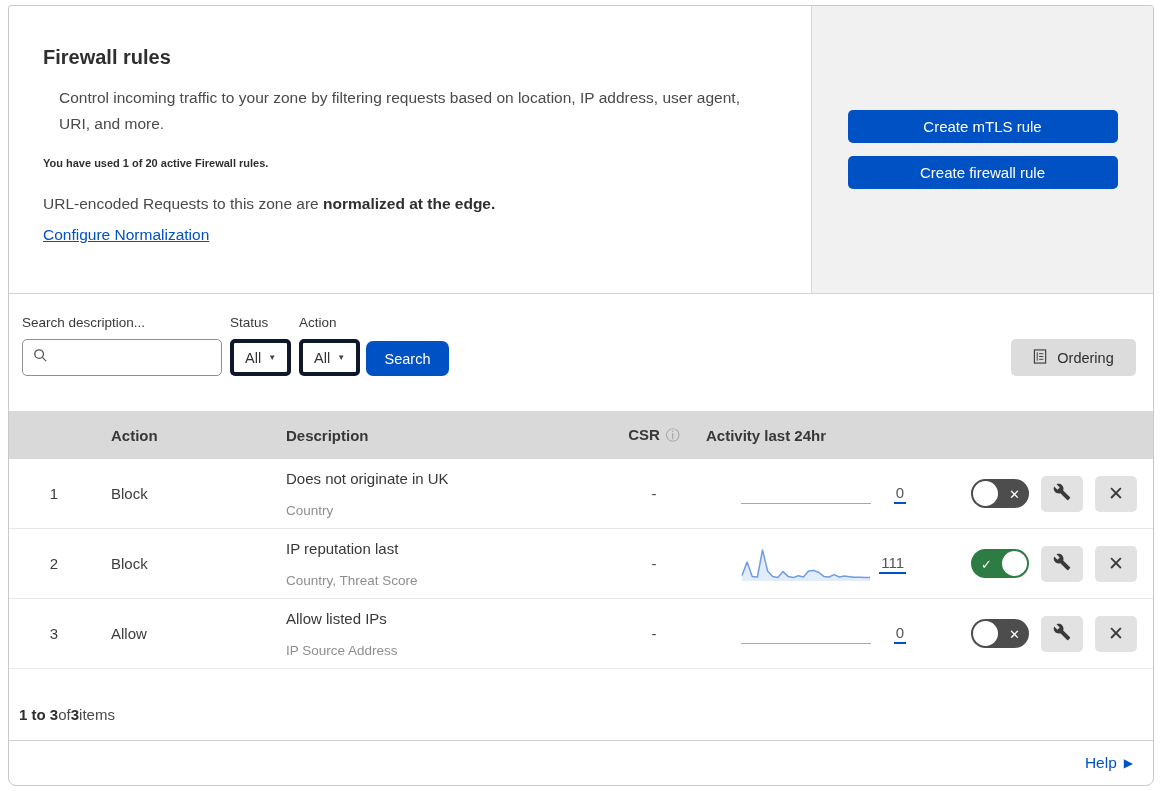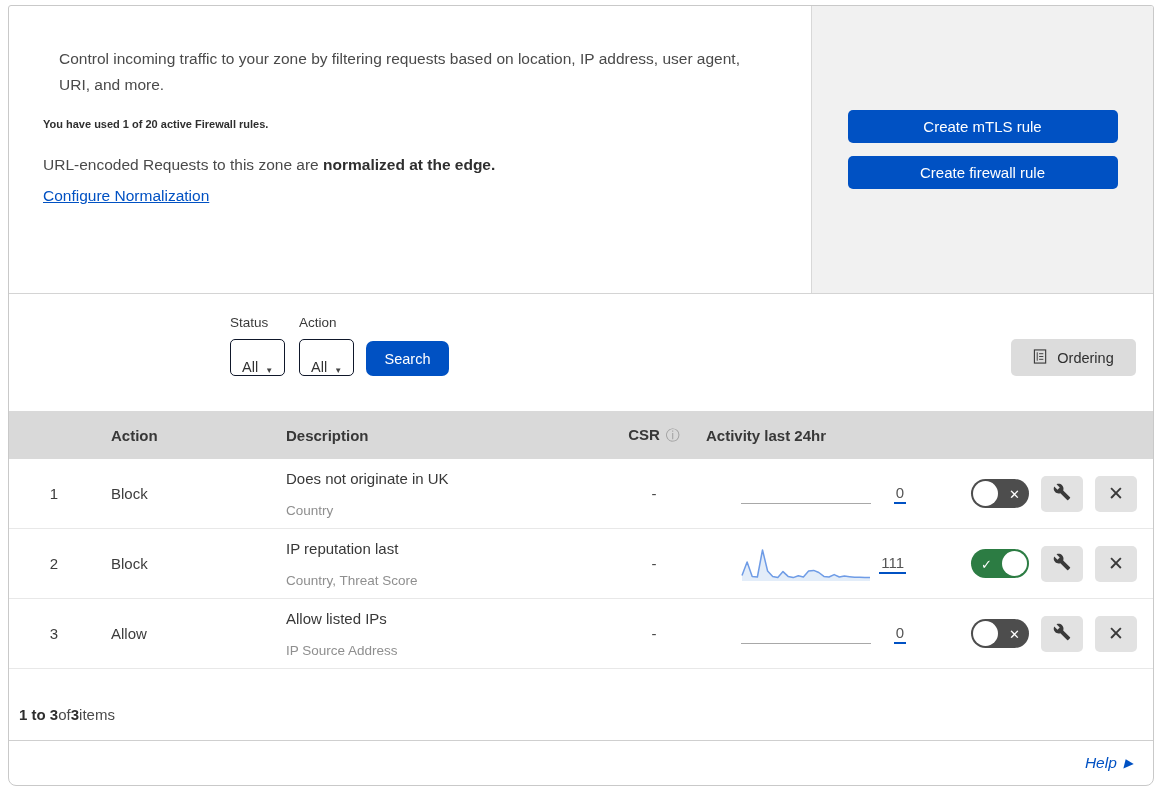--- a/index.html
+++ b/index.html
@@ -26,22 +26,22 @@
   
   .filterbar { height:117px; flex:none; position:relative; background:#fff; }
   .fgroup label { display:block; font-size:13.5px; color:#3a3a3a; margin-bottom:9px; }
   .g-search { position:absolute; left:13px; top:21px; }
   .searchbox { width:200px; height:37px; border:1px solid #919191; border-radius:5px;
     display:flex; align-items:center; padding:0 10px; background:#fff; }
   .searchbox input { border:none; outline:none; flex:1; min-width:0; margin-left:8px;
     font-size:14px; font-family:inherit; }
   .g-status { position:absolute; left:221px; top:21px; }
   .g-action { position:absolute; left:290px; top:21px; }
-  .dropdown { height:37px; border:1px solid #0f172a; border-radius:5px; background:#fff;
-    display:flex; align-items:flex-end; gap:7px; padding:0 11px; font-size:14.5px; color:#333; cursor:pointer; }
+  .dropdown { height:37px; border:4px solid #0f172a; border-radius:5px; background:#fff;
+    display:flex; align-items:center; gap:7px; padding:0 11px; font-size:14.5px; color:#333; cursor:pointer; }
   .chev { font-size:8px; color:#444; }
   .btn-search { position:absolute; left:357px; top:47px; width:83px; height:35px;
     background:var(--accent); color:#fff; border:none; border-radius:7px;
     font-size:14.5px; font-family:inherit; cursor:pointer; }
   .btn-ordering { position:absolute; right:17px; top:45px; width:125px; height:37px;
     background:#dcdcdc; border:none; border-radius:5px; color:#2f2f2f; font-size:14.5px;
     font-family:inherit; display:flex; align-items:center; justify-content:center; gap:9px; cursor:pointer; }
 
   
   .thead { height:48px; flex:none; background:var(--thead-bg); display:flex; align-items:center;
@@ -81,43 +81,56 @@
 
   .icon-btn { width:42px; height:36px; background:#e2e2e2; border:none; border-radius:5px;
     display:flex; align-items:center; justify-content:center; cursor:pointer; flex:none; }
   .xmark { font-size:19px; color:#3a3a3a; line-height:1; }
 
   
   .tfoot { flex:1; display:flex; align-items:flex-end; padding:0 0 17px 10px;
     font-size:15px; color:#4a4a4a; }
   .tfoot b { color:#2f2f2f; }
   .helprow { height:45px; flex:none; border-top:1px solid #cfcfcf; display:flex;
-    align-items:center; justify-content:flex-end; gap:7px; padding-right:20px;font-style:italic; }
+    align-items:center; justify-content:flex-end; gap:7px; padding-right:20px; }
   .help-label { color:var(--accent); font-size:15.5px; cursor:pointer; }
   .help-arrow { color:var(--accent); font-size:12px; }
 </style>
 </head>
 <body>
 
 <div class="card">
 
   <div class="top">
     <div class="top-left">
+      <h1 class="page-title">Firewall rules</h1>
       <p class="desc">Control incoming traffic to your zone by filtering requests based on location, IP address, user agent, URI, and more.</p>
       <p class="usage">You have used 1 of 20 active Firewall rules.</p>
       <p class="norm"><span>URL-encoded Requests to this zone are </span><strong>normalized at the edge.</strong></p>
       <a class="link">Configure Normalization</a>
     </div>
     <div class="top-right">
       <button class="btn-primary">Create mTLS rule</button>
       <button class="btn-primary">Create firewall rule</button>
     </div>
   </div>
 
   <div class="filterbar">
+    <div class="fgroup g-search">
+      <label>Search description...</label>
+      <div class="searchbox">
+        <span>
+          <svg viewBox="0 0 16 16" width="15" height="15">
+              <circle cx="6.5" cy="6.5" r="4.6" fill="none" stroke="#555" stroke-width="1.4"></circle>
+              <line x1="10" y1="10" x2="14" y2="14" stroke="#555" stroke-width="1.4"></line>
+            </svg>
+        </span>
+        <input value="" style="">
+      </div>
+    </div>
     <div class="fgroup g-status">
       <label>Status</label>
       <div class="dropdown">
         <span>All</span>
         <span class="chev">▼</span>
       </div>
     </div>
     <div class="fgroup g-action">
       <label>Action</label>
       <div class="dropdown">

